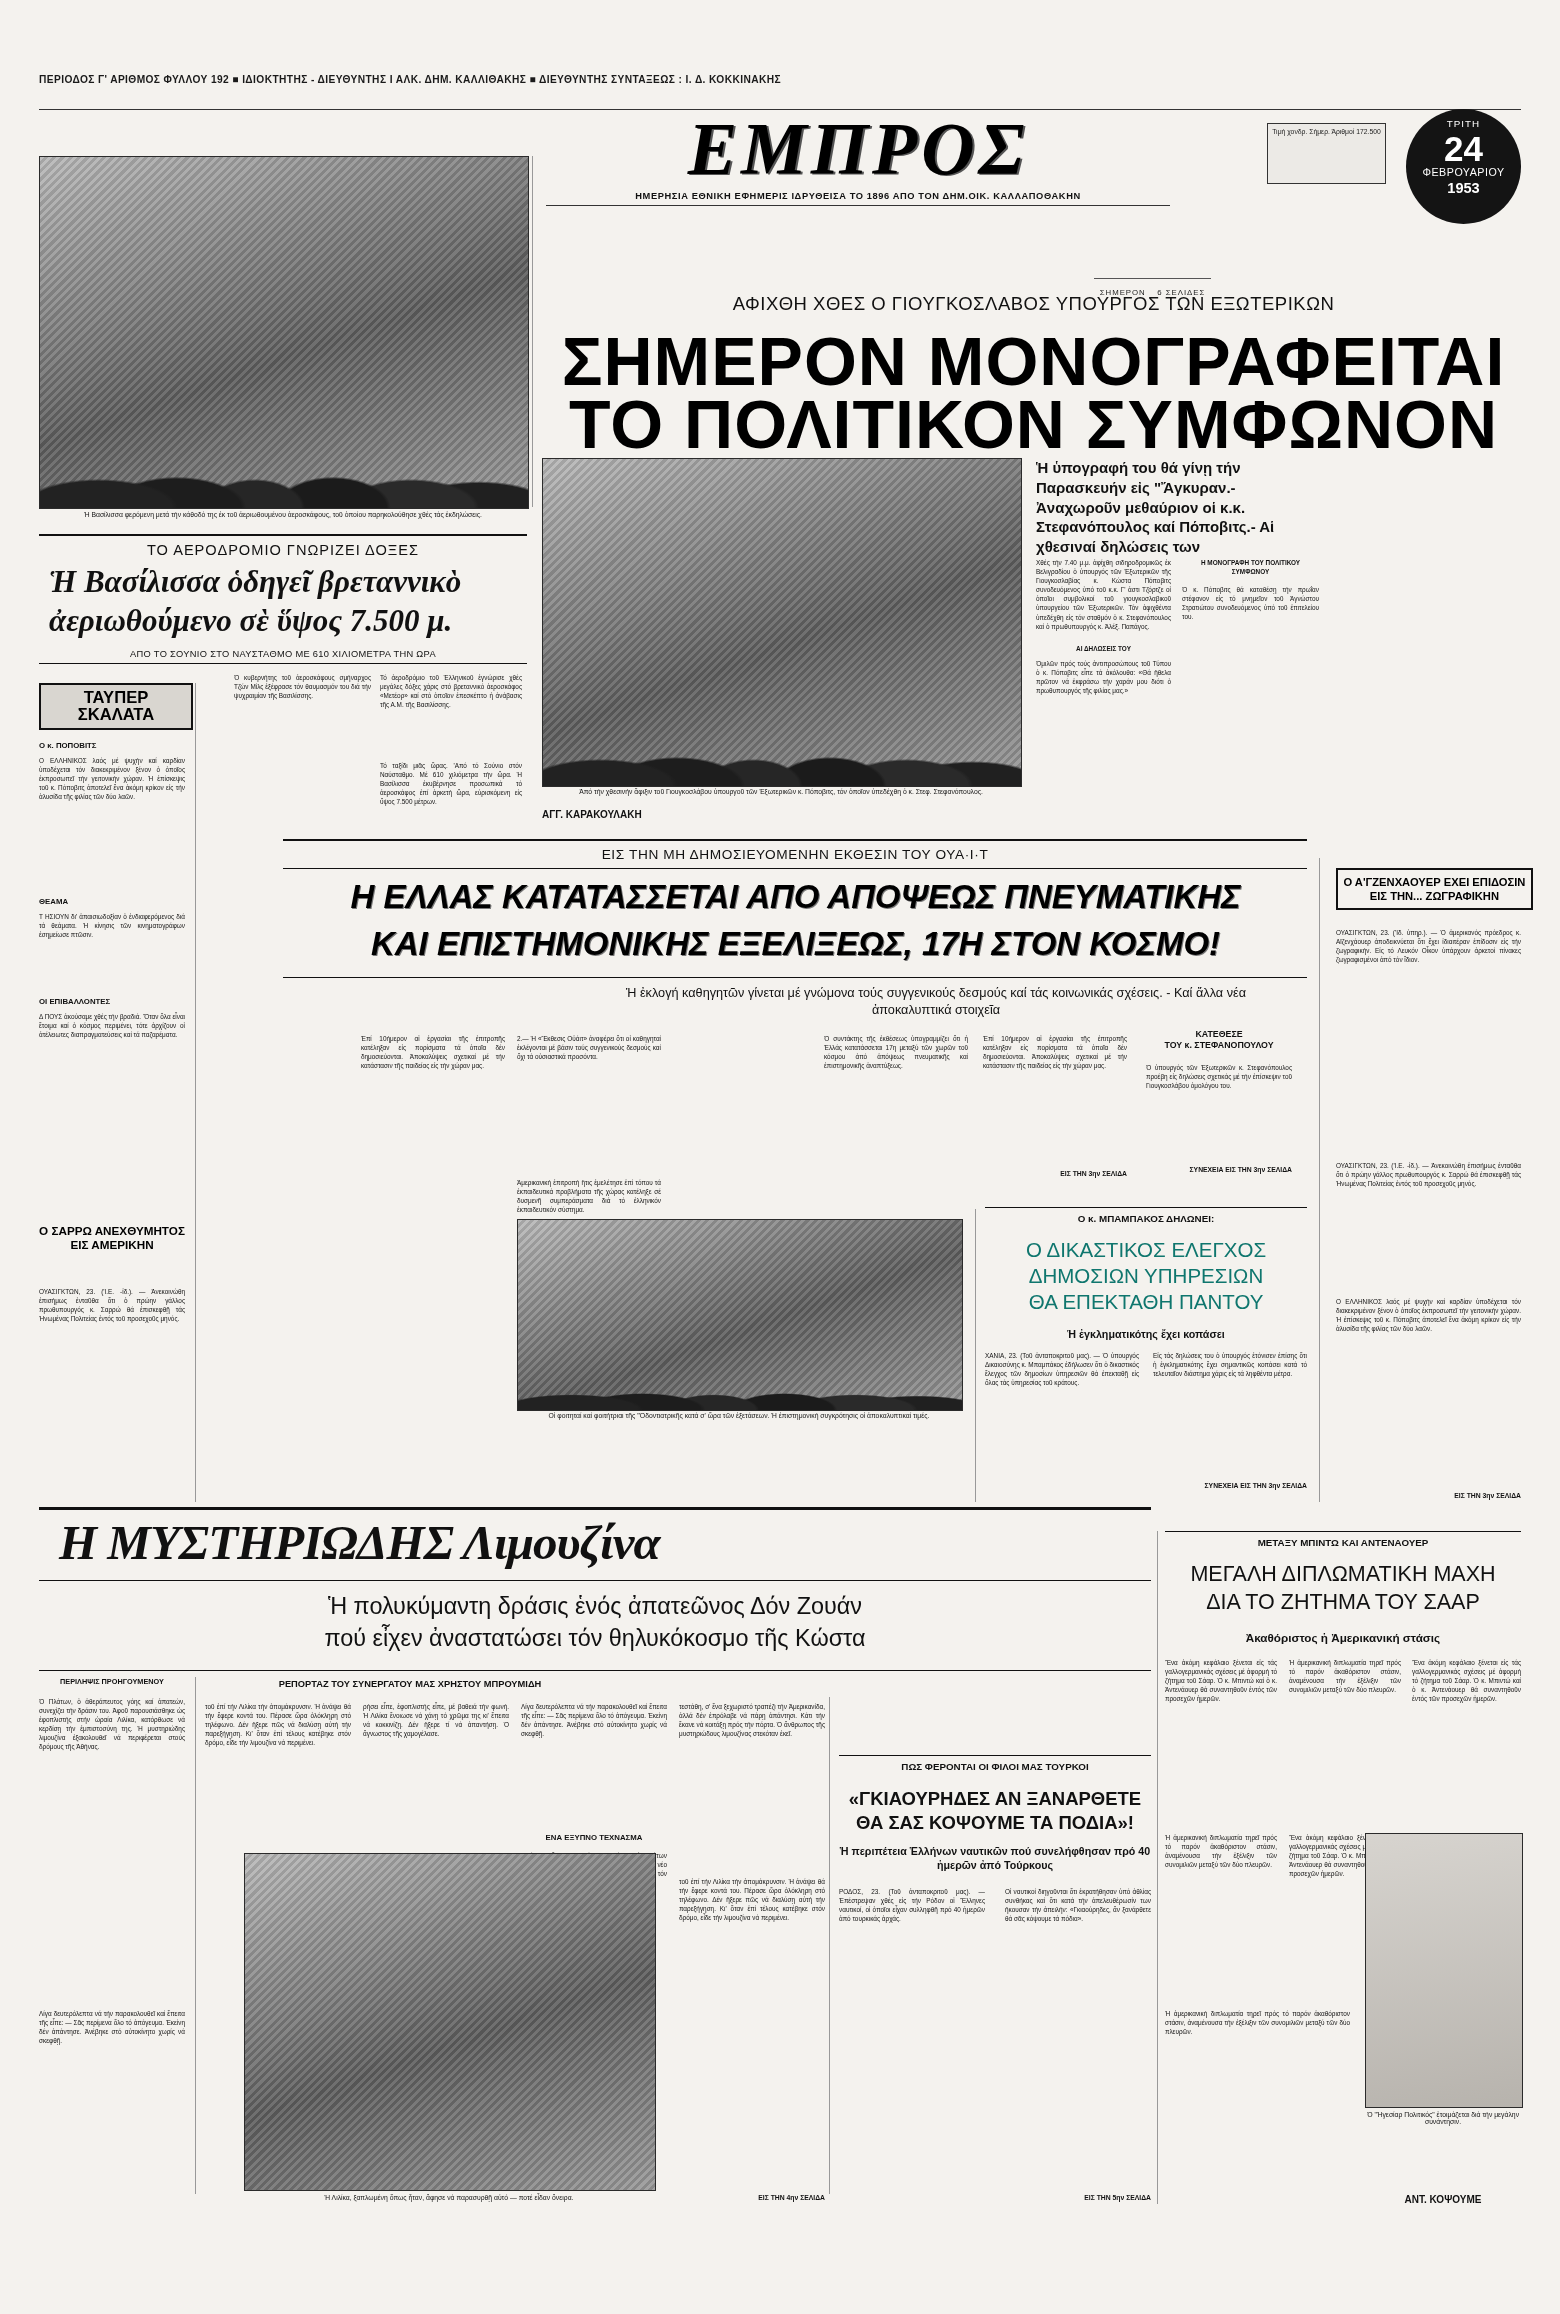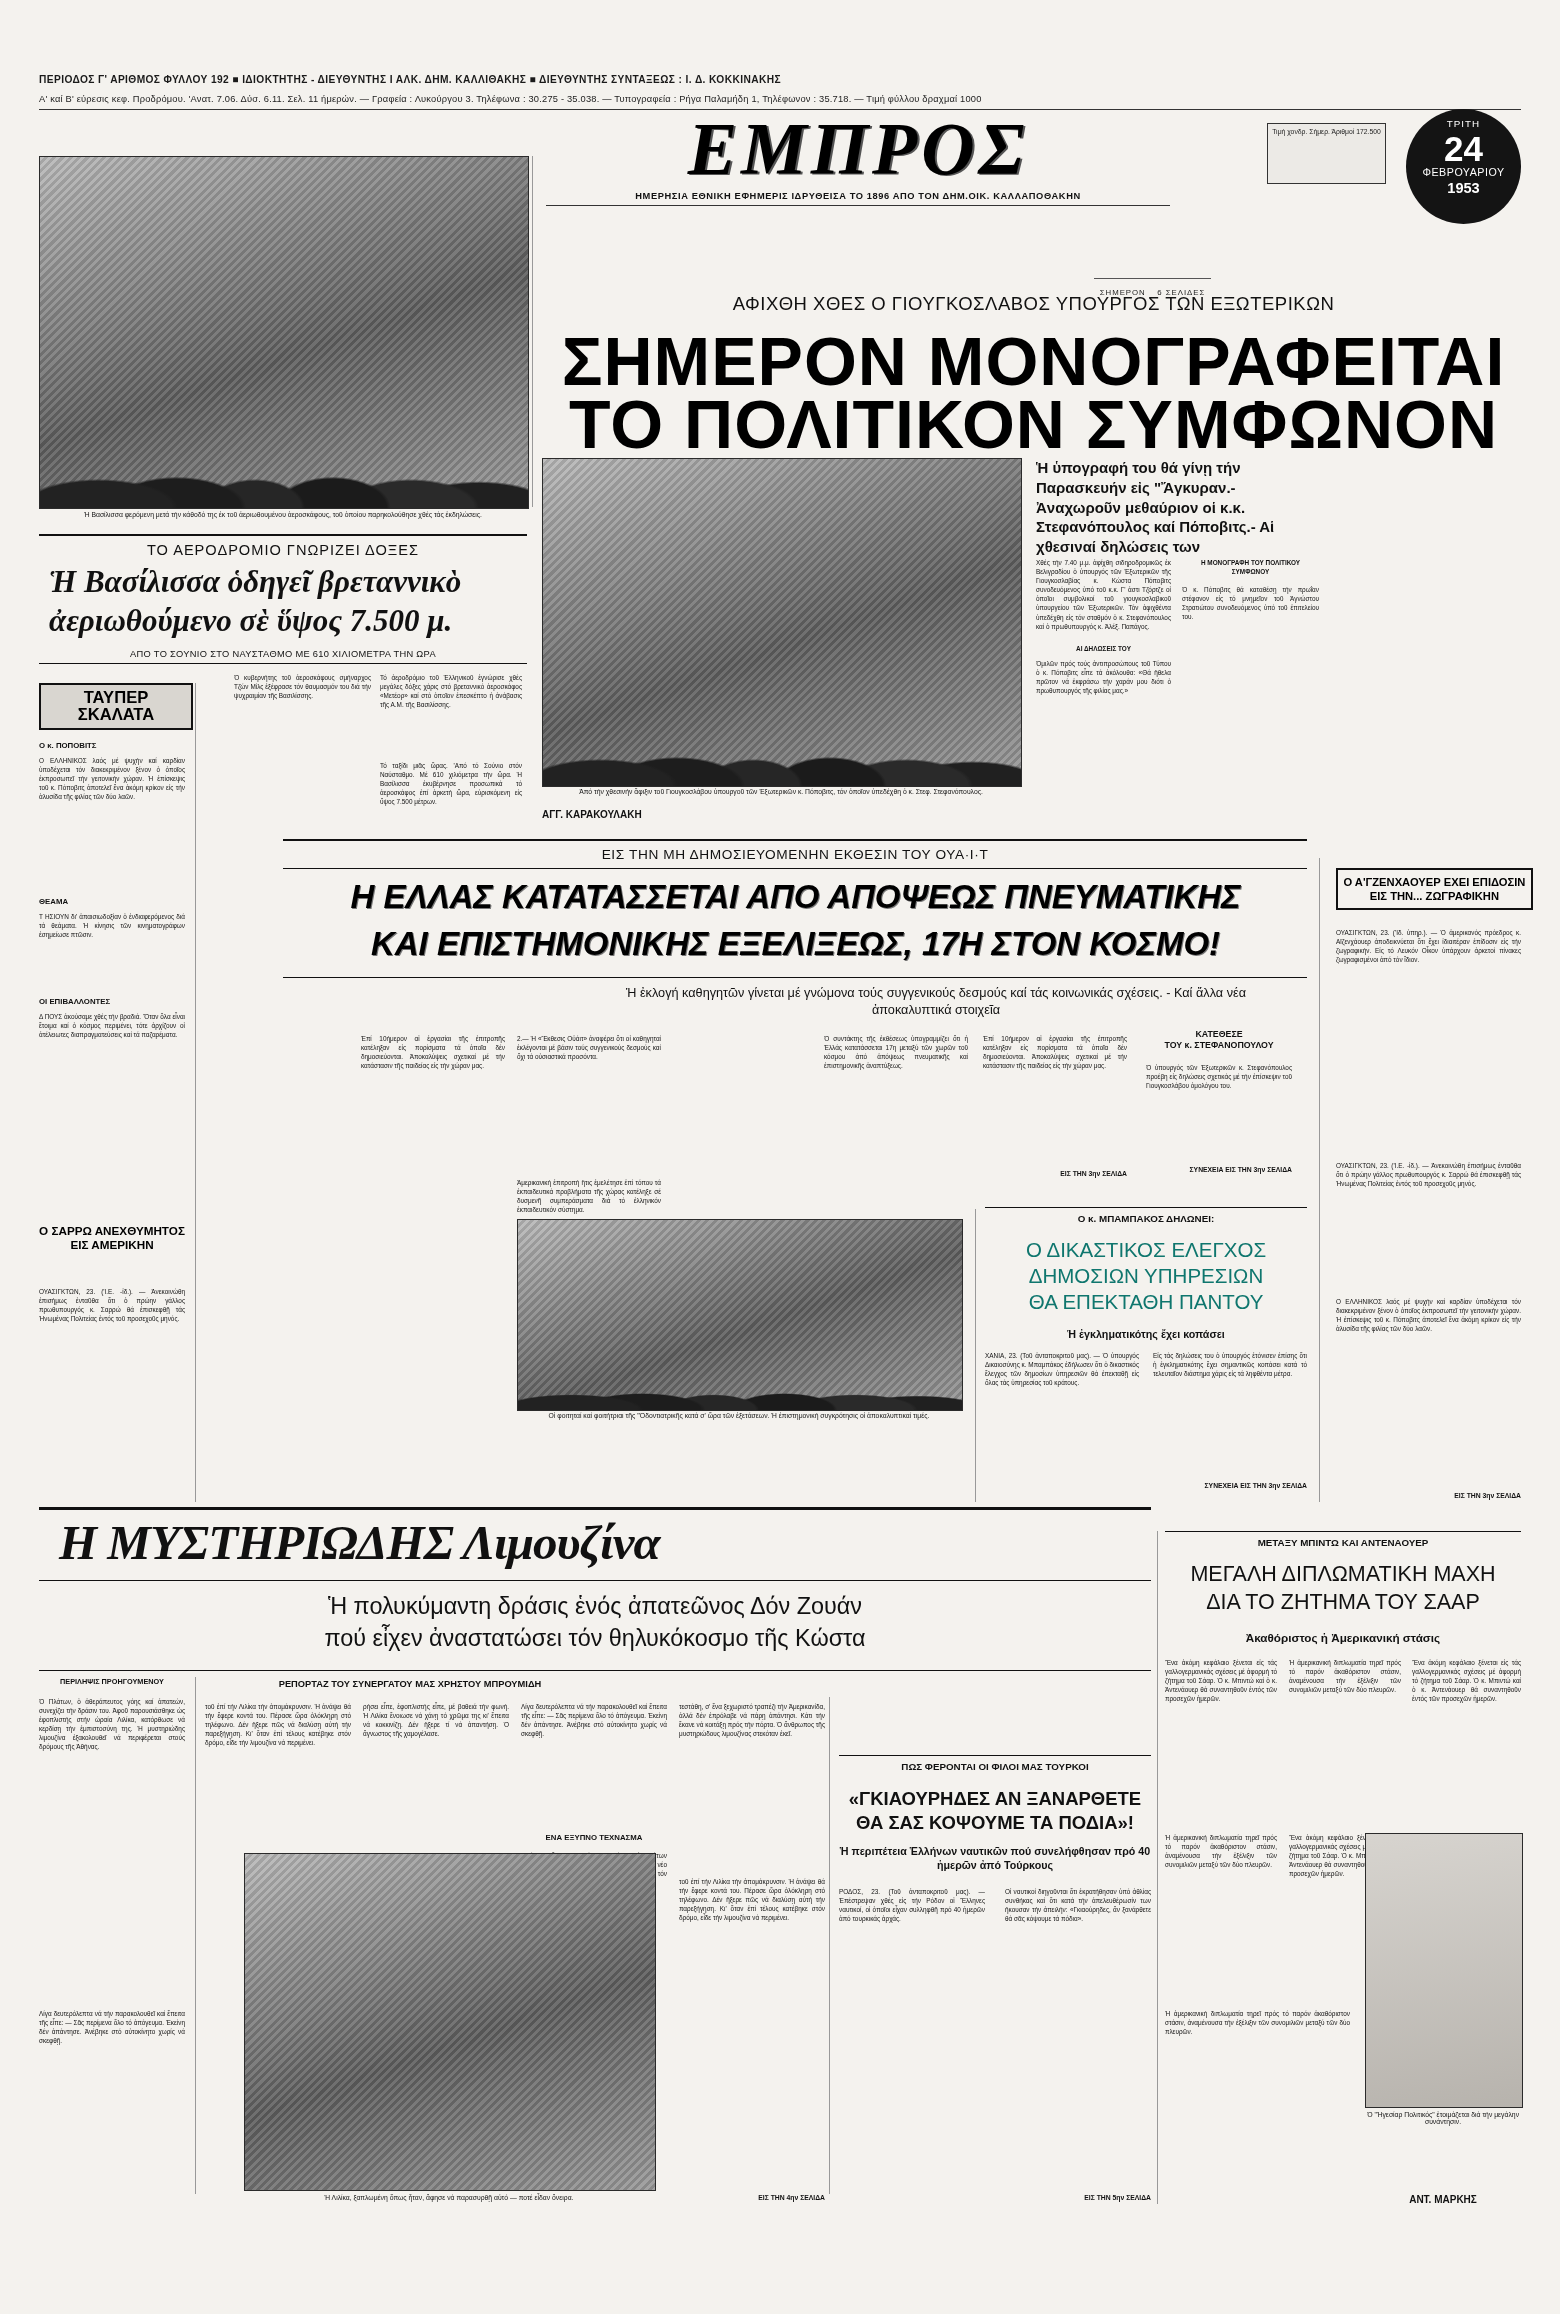--- a/index.html
+++ b/index.html
@@ -120,21 +120,20 @@
   .byline { position:absolute; font-size:10px; text-align:center; color:#111; font-weight:bold;}
   .contin { font-size:6.8px; font-weight:bold; text-align:right; }
   .col { position:absolute; }
 </style>
 </head>
 <body>
 
 <div class="page">
 
   <div class="topline">ΠΕΡΙΟΔΟΣ Γ' ΑΡΙΘΜΟΣ ΦΥΛΛΟΥ 192  ■  ΙΔΙΟΚΤΗΤΗΣ - ΔΙΕΥΘΥΝΤΗΣ Ι ΑΛΚ. ΔΗΜ. ΚΑΛΛΙΘΑΚΗΣ  ■  ΔΙΕΥΘΥΝΤΗΣ ΣΥΝΤΑΞΕΩΣ : Ι. Δ. ΚΟΚΚΙΝΑΚΗΣ</div>
-  <div class="topline2">Α' καί Β' εύρεσις κεφ. Προδρόμου. 'Ανατ. 7.06. Δύσ. 6.11.  Σελ. 11 ήμερών. — Γραφεία : Λυκούργου 3. Τηλέφωνα : 30.275 - 35.038. — Τυπογραφεία : Ρήγα Παλαμήδη 1, Τηλέφωνον : 35.718. — Τιμή φύλλου δραχμαί 1000</div>
   <div class="topsep"></div>
 
   <div class="logo">ΕΜΠΡΟΣ</div>
   <div class="logo-sub">ΗΜΕΡΗΣΙΑ ΕΘΝΙΚΗ ΕΦΗΜΕΡΙΣ ΙΔΡΥΘΕΙΣΑ ΤΟ 1896 ΑΠΟ ΤΟΝ ΔΗΜ.ΟΙΚ. ΚΑΛΛΑΠΟΘΑΚΗΝ</div>
   <div class="logo-sub-line"></div>
 
   <div class="stamp">
     <div class="s1">Τιμή χονδρ. Σήμερ. Άριθμοί 172.500</div>
     <div class="stamp-box">
       <span>ΣΗΜΕΡΟΝ</span>
@@ -296,21 +295,21 @@
   <div class="micro col" style="left:1289px; top:1658px; width:112px;">Ἡ ἀμερικανική διπλωματία τηρεῖ πρός τό παρόν ἀκαθόριστον στάσιν, ἀναμένουσα τήν ἐξέλιξιν τῶν συνομιλιῶν μεταξύ τῶν δύο πλευρῶν.</div>
   <div class="micro col" style="left:1412px; top:1658px; width:109px;">Ἕνα ἀκόμη κεφάλαιο ξένεται εἰς τάς γαλλογερμανικάς σχέσεις μέ ἀφορμή τό ζήτημα τοῦ Σάαρ. Ὁ κ. Μπιντώ καί ὁ κ. Ἀντενάουερ θά συναντηθοῦν ἐντός τῶν προσεχῶν ἡμερῶν.</div>
 
   <div class="micro col" style="left:1165px; top:1833px; width:112px;">Ἡ ἀμερικανική διπλωματία τηρεῖ πρός τό παρόν ἀκαθόριστον στάσιν, ἀναμένουσα τήν ἐξέλιξιν τῶν συνομιλιῶν μεταξύ τῶν δύο πλευρῶν.</div>
   <div class="micro col" style="left:1289px; top:1833px; width:112px;">Ἕνα ἀκόμη κεφάλαιο ξένεται εἰς τάς γαλλογερμανικάς σχέσεις μέ ἀφορμή τό ζήτημα τοῦ Σάαρ. Ὁ κ. Μπιντώ καί ὁ κ. Ἀντενάουερ θά συναντηθοῦν ἐντός τῶν προσεχῶν ἡμερῶν.</div>
 
   <div class="photo" style="left:1365px; top:1833px; width:156px; height:273px; background-image:linear-gradient(170deg,#d7d4cf,#b7b3ad);"></div>
   <div class="cap" style="left:1365px; top:2111px; width:156px;">Ὁ "Ἡγεσίαρ Πολιτικός" ἑτοιμάζεται διά τήν μεγάλην συνάντησιν.</div>
 
   <div class="micro col" style="left:1165px; top:2009px; width:185px;">Ἡ ἀμερικανική διπλωματία τηρεῖ πρός τό παρόν ἀκαθόριστον στάσιν, ἀναμένουσα τήν ἐξέλιξιν τῶν συνομιλιῶν μεταξύ τῶν δύο πλευρῶν.</div>
-  <div class="byline" style="left:1365px; top:2194px; width:156px;">ΑΝΤ. ΜΑΡΚΗΣ</div>
+  <div class="byline" style="left:1365px; top:2194px; width:156px;">ΑΝΤ. ΚΟΨΟΥΜΕ</div>
 
   <div class="colrule" style="left:195px; top:683px; height:819px;"></div>
   <div class="colrule" style="left:1319px; top:858px; height:644px;"></div>
   <div class="colrule" style="left:829px; top:1697px; height:497px;"></div>
   <div class="colrule" style="left:1157px; top:1531px; height:673px;"></div>
   <div class="colrule" style="left:195px; top:1677px; height:517px;"></div>
   <div class="colrule" style="left:975px; top:1209px; height:293px;"></div>
   <div class="colrule" style="left:532px; top:156px; height:351px;"></div>
 
 </div>

